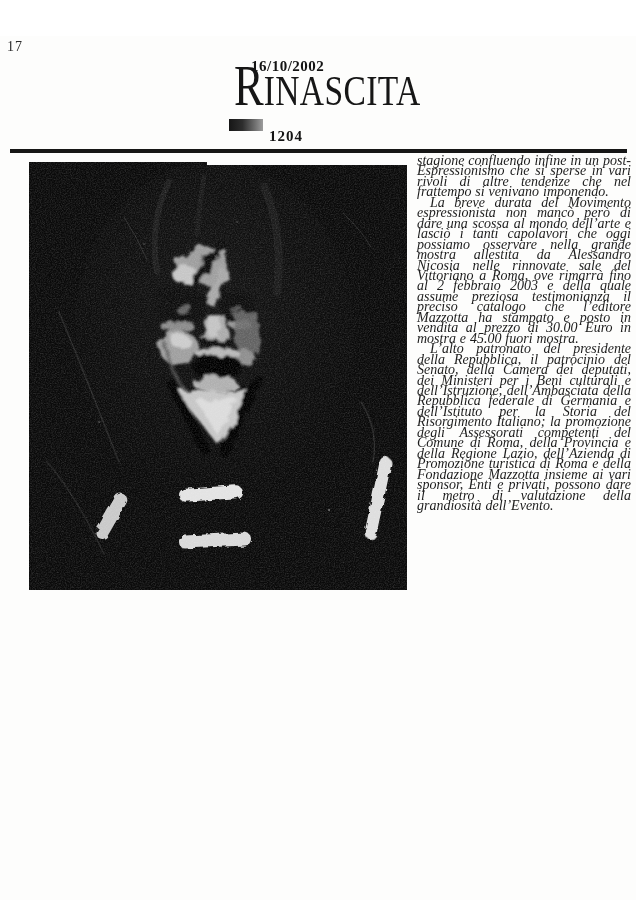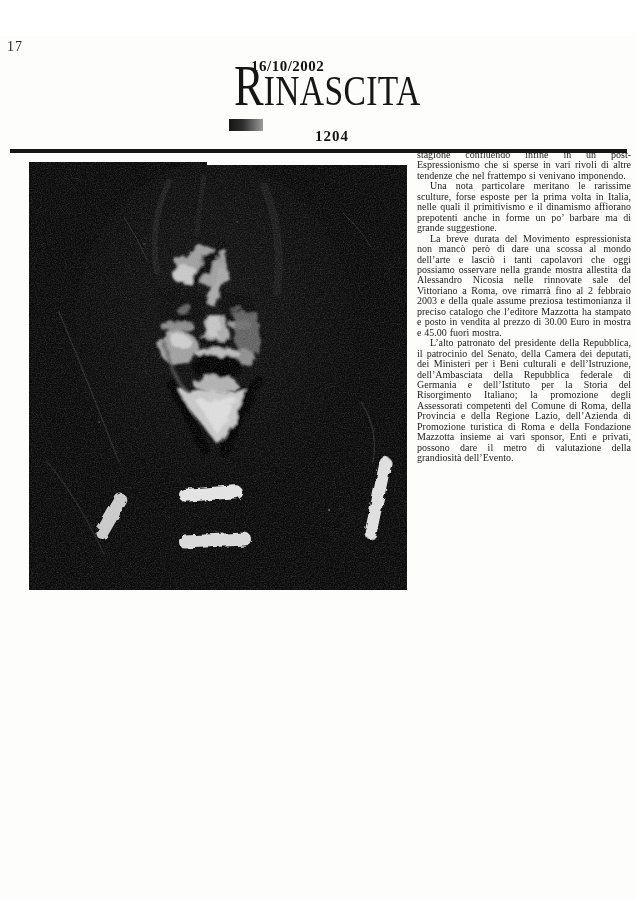--- a/index.html
+++ b/index.html
@@ -13,30 +13,30 @@
   .pagenum{position:absolute;left:7px;top:4px;font-size:14px;line-height:1;letter-spacing:1px;color:#2a2a2a;}
   
   .date{position:absolute;left:251px;top:23px;width:160px;
         font-size:15px;font-weight:700;line-height:1;letter-spacing:.5px;color:#141414;}
   .title{position:absolute;left:234px;top:21px;display:flex;align-items:baseline;
          transform:scaleX(.78);transform-origin:0 0;white-space:nowrap;color:#161616;}
   .title-r{font-size:57px;line-height:1;}
   .title-rest{font-size:43px;line-height:1;letter-spacing:.5px;}
   .smudge{position:absolute;left:229px;top:83px;width:34px;height:12px;
           background:linear-gradient(90deg,#161616 0%,#2e2e2e 40%,#6d6d6d 75%,#9d9d9d 100%);}
-  .issue{position:absolute;left:252px;top:93px;width:160px;text-align:center;
+  .issue{position:absolute;left:269px;top:93px;width:160px;text-align:left;
          font-size:15px;font-weight:700;line-height:1;letter-spacing:1px;color:#141414;}
   .rule{position:absolute;left:10px;top:113px;width:617px;height:4px;background:#161616;}
   
   .artwork{position:absolute;left:29px;top:126px;width:378px;height:428px;margin:0;}
   .artwork svg{display:block;width:378px;height:428px;}
   
-  .article{position:absolute;left:417px;top:114px;width:214px;
-           font-size:10px;line-height:10.45px;text-align:justify;color:#1c1c1c;
-           word-spacing:.4px;}
+  .article{position:absolute;left:417px;top:120px;width:214px;
+           font-size:14px;line-height:10.45px;text-align:justify;color:#1c1c1c;
+           word-spacing:.4px;font-style:italic;}
   .article p{margin:0;}
   .article p.ind{text-indent:13px;}
   
   .f-section{position:absolute;left:136px;top:868px;width:102px;text-align:center;
              font-size:11px;font-weight:700;line-height:1;color:#141414;}
   .f-source{position:absolute;left:414px;top:868px;width:102px;text-align:center;
             font-size:17px;font-weight:400;line-height:1;color:#141414;}
 </style>
 </head>
 <body>
@@ -142,21 +142,20 @@
         <circle cx="208" cy="60" r="0.8" fill="#555555"></circle>
         <circle cx="115" cy="82" r="0.8" fill="#5e5e5e"></circle>
       </g>
 
       <rect width="378" height="428" filter="url(#speck)" opacity="0.32"></rect>
     </svg>
   </figure>
 
   <article class="article">
     <p>stagione confluendo infine in un post-Espressionismo che si sperse in vari rivoli di altre tendenze che nel frattempo si venivano imponendo.</p>
-    <p class="ind">Una nota particolare meritano le rarissime sculture, forse esposte per la prima volta in Italia, nelle quali il primitivismo e il dinamismo affiorano prepotenti anche in forme un po’ barbare ma di grande suggestione.</p>
     <p class="ind">La breve durata del Movimento espressionista non mancò però di dare una scossa al mondo dell’arte e lasciò i tanti capolavori che oggi possiamo osservare nella grande mostra allestita da Alessandro Nicosia nelle rinnovate sale del Vittoriano a Roma, ove rimarrà fino al 2 febbraio 2003 e della quale assume preziosa testimonianza il preciso catalogo che l’editore Mazzotta ha stampato e posto in vendita al prezzo di 30.00 Euro in mostra e 45.00 fuori mostra.</p>
     <p class="ind">L’alto patronato del presidente della Repubblica, il patrocinio del Senato, della Camera dei deputati, dei Ministeri per i Beni culturali e dell’Istruzione, dell’Ambasciata della Repubblica federale di Germania e dell’Istituto per la Storia del Risorgimento Italiano; la promozione degli Assessorati competenti del Comune di Roma, della Provincia e della Regione Lazio, dell’Azienda di Promozione turistica di Roma e della Fondazione Mazzotta insieme ai vari sponsor, Enti e privati, possono dare il metro di valutazione della grandiosità dell’Evento.</p>
   </article>
 
   <footer>
     <div class="f-section">Cultura</div>
     <div class="f-source">Da pag.14</div>
   </footer>
 
 </div>

